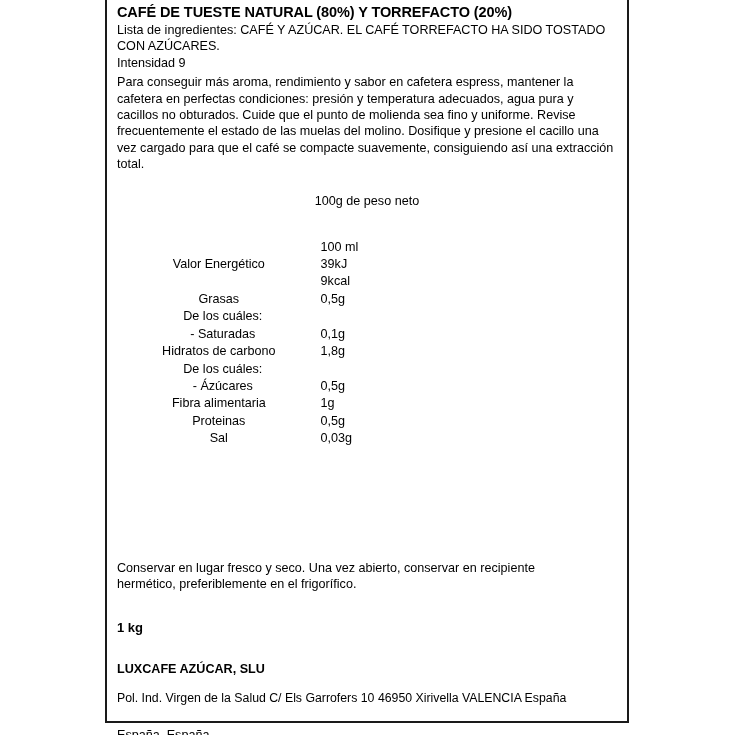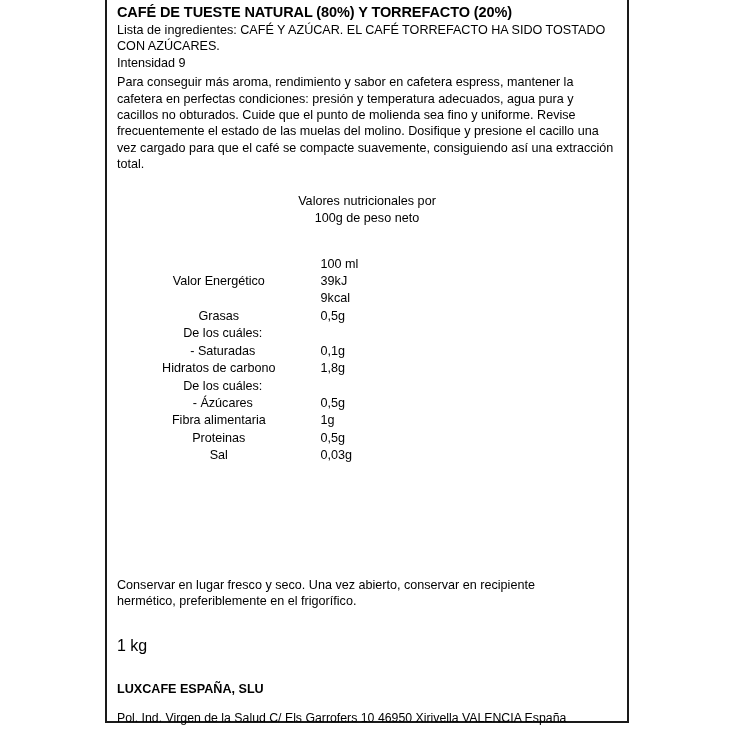--- a/index.html
+++ b/index.html
@@ -92,22 +92,22 @@
   
   .storage {
     margin-top: 112px;
     font-size: 12.6px;
     line-height: 16.6px;
     width: 470px;
   }
 
   .weight {
     margin-top: 27px;
-    font-size: 16px;
-    font-weight: normal;
+    font-size: 13px;
+    font-weight: bold;
   }
 
   .company {
     margin-top: 26px;
     font-size: 12.6px;
     font-weight: bold;
     line-height: 16.6px;
   }
   .address {
     font-size: 12.3px;
@@ -131,21 +131,20 @@
 
     <p class="body-text">Lista de ingredientes: CAFÉ Y AZÚCAR. EL CAFÉ TORREFACTO HA SIDO TOSTADO CON AZÚCARES.</p>
 
     <p class="body-text">Intensidad 9</p>
 
 
     <p class="para">Para conseguir más aroma, rendimiento y sabor en cafetera espress, mantener la cafetera en perfectas condiciones: presión y temperatura adecuados, agua pura y cacillos no obturados. Cuide que el punto de molienda sea fino y uniforme. Revise frecuentemente el estado de las muelas del molino. Dosifique y presione el cacillo una vez cargado para que el café se compacte suavemente, consiguiendo así una extracción total.</p>
 
     <div class="nutri-wrap">
       <div class="nutri-heading">
-        <div>Valores nutricionales por</div>
         <div>100g de peso neto</div>
       </div>
 
       <table class="nutri-table">
         <tbody>
           <tr>
             <td class="lbl"></td>
             <td class="val">100 ml</td>
           </tr>
 
@@ -194,20 +193,20 @@
             <td class="val">0,03g</td>
           </tr>
         </tbody>
       </table>
     </div>
 
     <p class="storage">Conservar en lugar fresco y seco. Una vez abierto, conservar en recipiente hermético, preferiblemente en el frigorífico.</p>
 
     <p class="weight">1 kg</p>
 
-    <p class="company">LUXCAFE ESPAÑA, SLU</p>
+    <p class="company">LUXCAFE AZÚCAR, SLU</p>
 
     <p class="address">Pol. Ind. Virgen de la Salud C/ Els Garrofers 10 46950 Xirivella VALENCIA España</p>
 
     <p class="origin">España,  España</p>
 
   </div>
 </div>
 
 </body></html>

